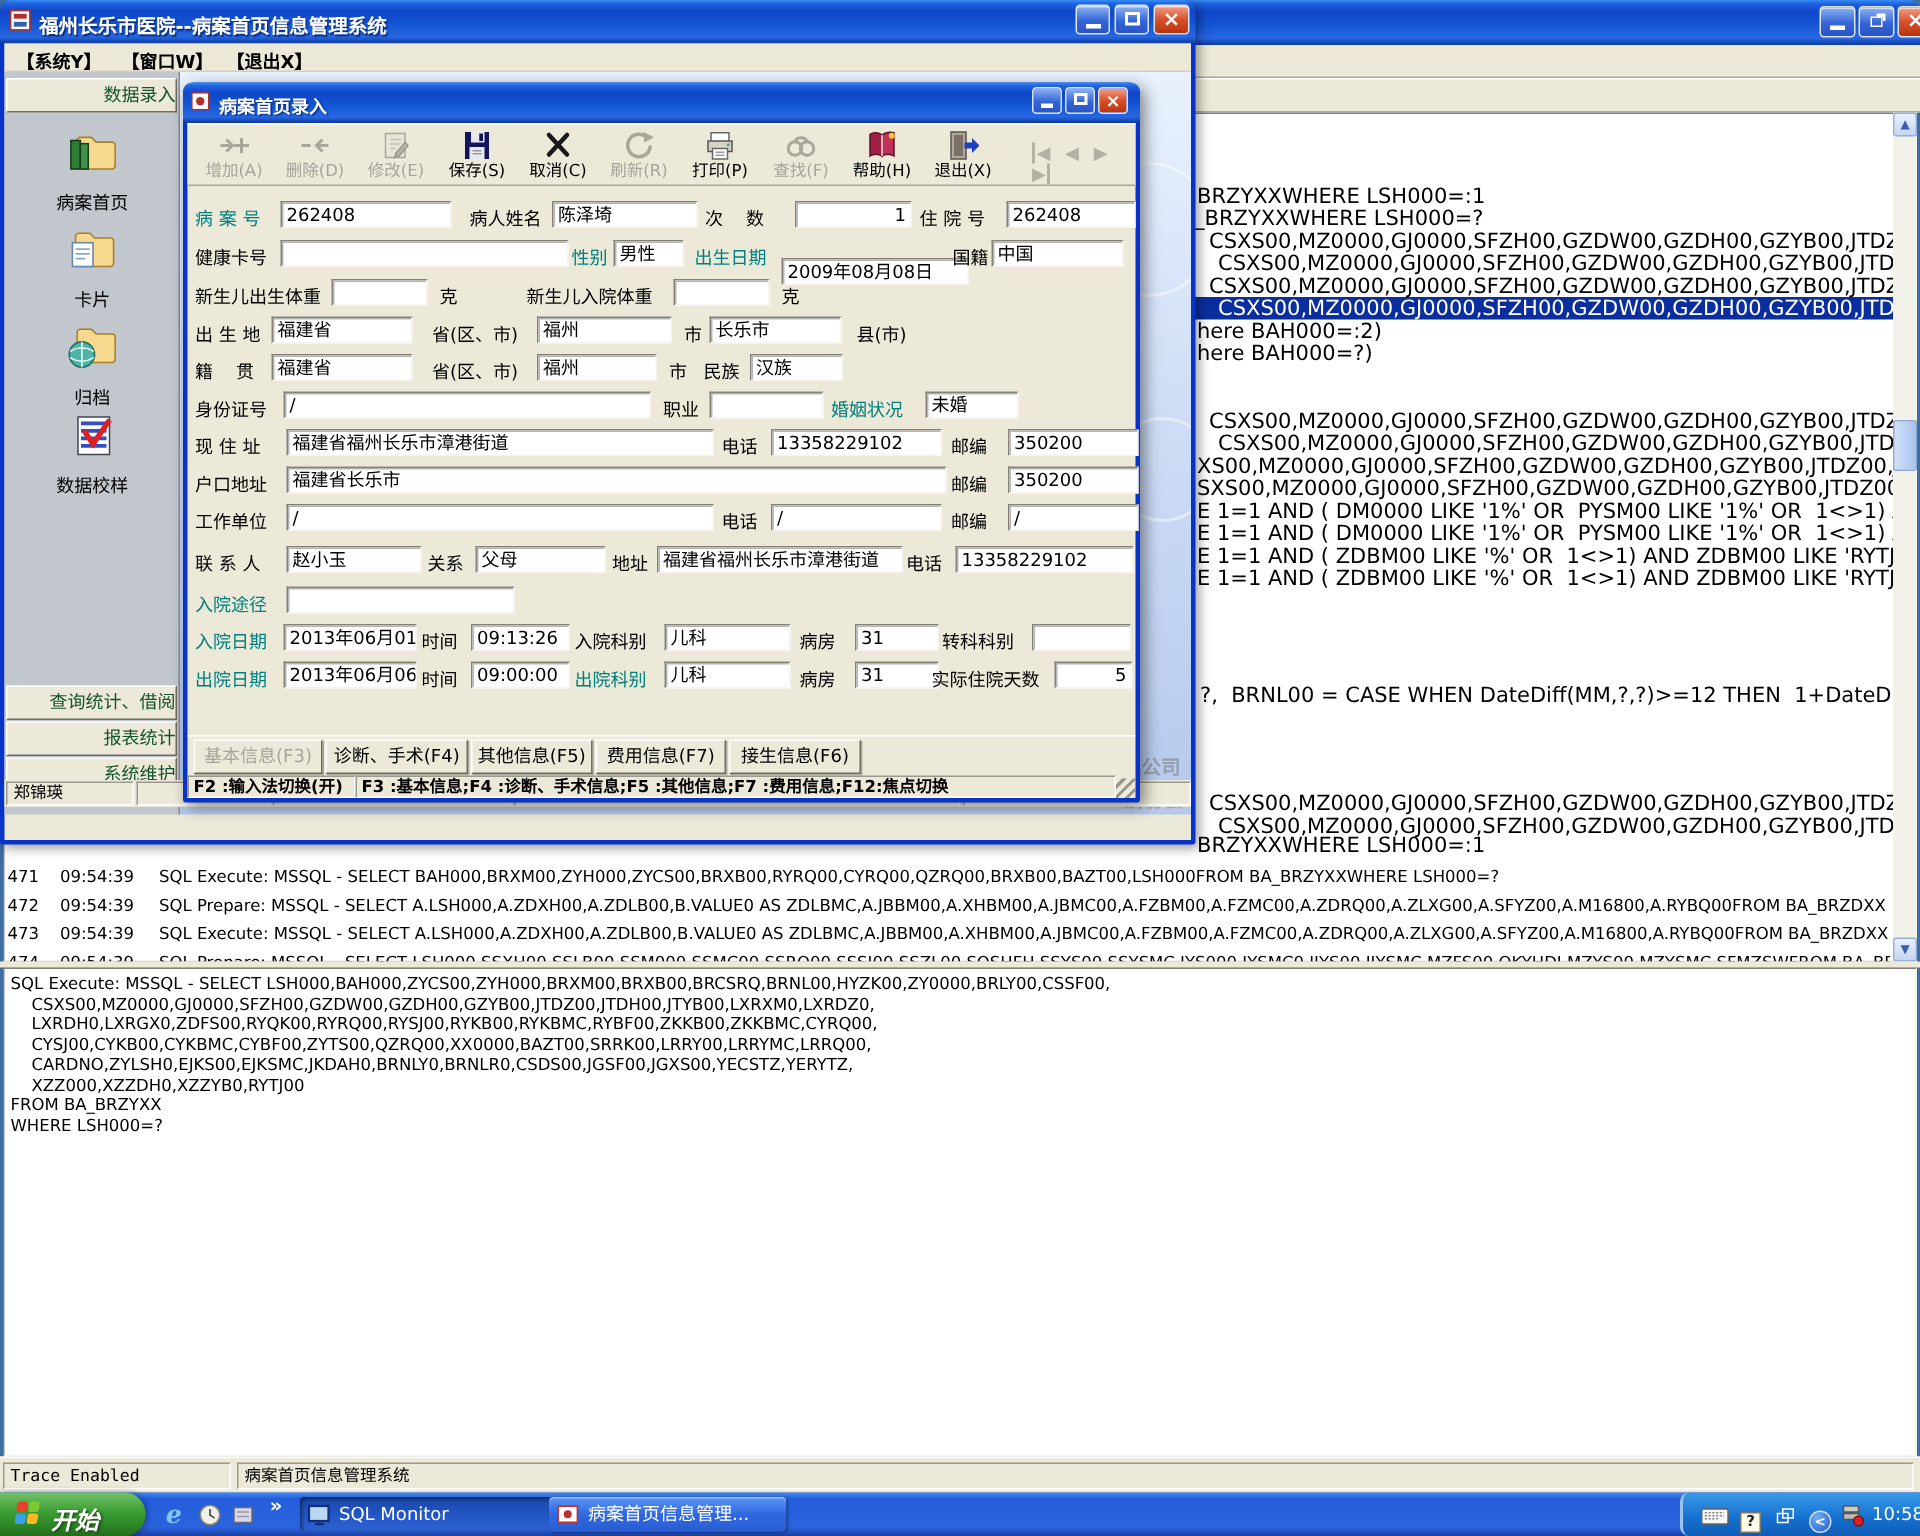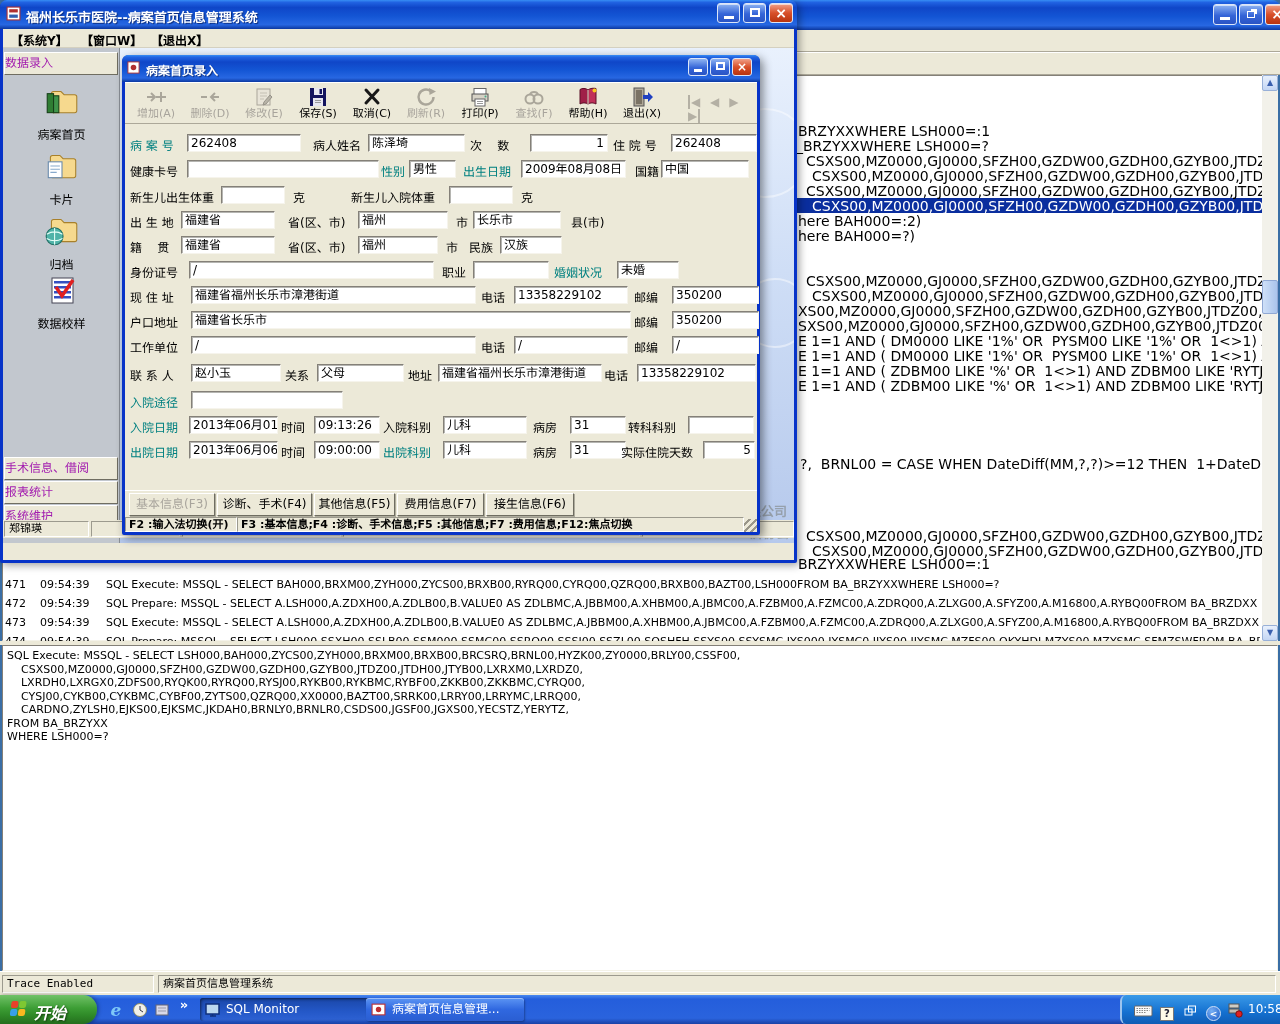--- a/index.html
+++ b/index.html
@@ -37,21 +37,21 @@
 #sql-status{position:absolute;left:0;top:971px;width:1280px;height:24px;background:#ece9d8;border-top:1px solid #fff}
 .scell{position:absolute;top:3px;height:18px;font-size:11px;line-height:16px;padding-left:4px;color:#000}
 
 #hospwin{position:absolute;left:0;top:0;width:797px;height:563px;border:3px solid #0733c8;border-radius:8px 8px 2px 2px;box-shadow:2px 2px 8px rgba(0,0,0,.4);background:#ece9d8}
 #hosp-titlebar{position:absolute;left:-3px;top:-3px;width:797px;height:29px;border-radius:7px 7px 0 0;color:#fff;font-weight:bold;font-size:13px}
 #hosp-titlebar .ttl{position:absolute;left:26px;top:7px;text-shadow:1px 1px 1px #0a2a78}
 .appico{position:absolute;left:6px;top:6px}
 #hosp-menubar{position:absolute;left:0;top:26px;width:791px;height:19px;background:#ece9d8;border-bottom:1px solid #d4d0c0}
 .mitem{position:absolute;top:2px;font-size:12px;font-weight:bold;color:#000}
 #sidebar{position:absolute;left:0;top:45px;width:117px;height:495px;background:#c2c7ce;border-right:1px solid #8a8f96}
-.sbbtn{position:absolute;left:1px;width:114px;height:23px;font-size:12px;text-align:left;line-height:21px;color:#a21caf}
+.sbbtn{position:absolute;left:1px;width:114px;height:23px;font-size:12px;text-align:right;line-height:21px;color:#14532d}
 .sbitem{position:absolute;left:0;width:117px;text-align:center}
 .sbitem .lab{font-size:12px;color:#000;margin-top:2px}
 #mdi{position:absolute;left:117px;top:45px;width:674px;height:495px;background:linear-gradient(180deg,#e9f1fd 0%,#cfdef6 45%,#b6c9ec 100%);overflow:hidden}
 #mdi .wm{position:absolute;font-size:13px;font-weight:bold;color:#96a0ac}
 #mdi .bub{position:absolute;border-radius:50%;border:2px solid rgba(255,255,255,.45)}
 #hosp-status{position:absolute;left:0;top:517px;width:791px;height:18px;background:#ece9d8}
 .hcell{position:absolute;top:1px;height:16px;font-size:11px;line-height:14px;padding-left:4px;color:#000}
 
 #dlg{position:absolute;left:122px;top:55px;width:638px;height:480px;border:3px solid #0733c8;border-radius:7px 7px 2px 2px;background:#ece9d8;box-shadow:3px 3px 10px rgba(0,0,0,.45)}
 #dlg-titlebar{position:absolute;left:-3px;top:-3px;width:638px;height:27px;border-radius:6px 6px 0 0;color:#fff;font-weight:bold;font-size:12px}
@@ -163,20 +163,21 @@
       <div id="sbthumb"></div>
       <div class="sbtn" style="top:550px">▼</div>
     </div>
     <div id="splitter"></div>
     <div id="detail">
       <div class="dline">SQL Execute: MSSQL - SELECT LSH000,BAH000,ZYCS00,ZYH000,BRXM00,BRXB00,BRCSRQ,BRNL00,HYZK00,ZY0000,BRLY00,CSSF00,</div>
       <div class="dline">    CSXS00,MZ0000,GJ0000,SFZH00,GZDW00,GZDH00,GZYB00,JTDZ00,JTDH00,JTYB00,LXRXM0,LXRDZ0,</div>
       <div class="dline">    LXRDH0,LXRGX0,ZDFS00,RYQK00,RYRQ00,RYSJ00,RYKB00,RYKBMC,RYBF00,ZKKB00,ZKKBMC,CYRQ00,</div>
       <div class="dline">    CYSJ00,CYKB00,CYKBMC,CYBF00,ZYTS00,QZRQ00,XX0000,BAZT00,SRRK00,LRRY00,LRRYMC,LRRQ00,</div>
       <div class="dline">    CARDNO,ZYLSH0,EJKS00,EJKSMC,JKDAH0,BRNLY0,BRNLR0,CSDS00,JGSF00,JGXS00,YECSTZ,YERYTZ,</div>
+      <div class="dline">    XZZ000,XZZDH0,XZZYB0,RYTJ00</div>
       <div class="dline">FROM BA_BRZYXX</div>
       <div class="dline">WHERE LSH000=?</div>
     </div>
     <div id="sql-status">
       <div class="scell sunk" style="left:2px;width:152px;font-family:'DejaVu Sans Mono',monospace">Trace Enabled</div>
       <div class="scell sunk" style="left:158px;width:1118px">病案首页信息管理系统</div>
     </div>
   </div>
 
   <div id="hospwin">
@@ -236,21 +237,21 @@
           <g fill="#3450c0">
                 <rect x="10" y="9" width="17" height="2.5"></rect>
                 <rect x="10" y="14" width="17" height="2.5"></rect>
                 <rect x="10" y="19" width="17" height="2.5"></rect>
                 <rect x="10" y="24" width="17" height="2.5"></rect>
               </g>
           <path d="M12 15l6 9 11-16" stroke="#e02020" stroke-width="3.5" fill="none"></path>
         </svg></span>
         <div class="lab">数据校样</div>
       </div>
-      <div class="sbbtn raise" style="top:409px">手术信息、借阅</div>
+      <div class="sbbtn raise" style="top:409px">查询统计、借阅</div>
       <div class="sbbtn raise" style="top:433px">报表统计</div>
       <div class="sbbtn raise" style="top:457px">系统维护</div>
     </div>
     <div id="mdi">
       <div class="bub" style="left:600px;top:60px;width:90px;height:90px"></div>
       <div class="bub" style="left:620px;top:230px;width:70px;height:70px"></div>
       <div class="wm" style="left:628px;top:453px">银公司</div>
       <div class="wm" style="left:630px;top:475px">济协会</div>
     </div>
     <div id="hosp-status">
@@ -388,21 +389,21 @@
       <span class="fl" style="left:345px;top:12px">次    数</span>
       <span class="fi r" style="left:405px;top:10px;width:78px">1</span>
       <span class="fl" style="left:488px;top:12px">住 院 号</span>
       <span class="fi" style="left:546px;top:10px;width:86px">262408</span>
 
       <span class="fl" style="left:5px;top:38px">健康卡号</span>
       <span class="fi" style="left:62px;top:36px;width:192px"></span>
       <span class="fl t" style="left:256px;top:38px">性别</span>
       <span class="fi" style="left:284px;top:36px;width:47px">男性</span>
       <span class="fl t" style="left:338px;top:38px">出生日期</span>
-      <span class="fi" style="left:396px;top:36px;width:105px">2009年08月08日</span>
+      <span class="fi" style="left:396px;top:48px;width:125px">2009年08月08日</span>
       <span class="fl" style="left:510px;top:38px">国籍</span>
       <span class="fi" style="left:536px;top:36px;width:88px">中国</span>
 
       <span class="fl" style="left:5px;top:64px">新生儿出生体重</span>
       <span class="fi" style="left:96px;top:62px;width:64px"></span>
       <span class="fl" style="left:168px;top:64px">克</span>
       <span class="fl" style="left:226px;top:64px">新生儿入院体重</span>
       <span class="fi" style="left:324px;top:62px;width:64px"></span>
       <span class="fl" style="left:396px;top:64px">克</span>
 

